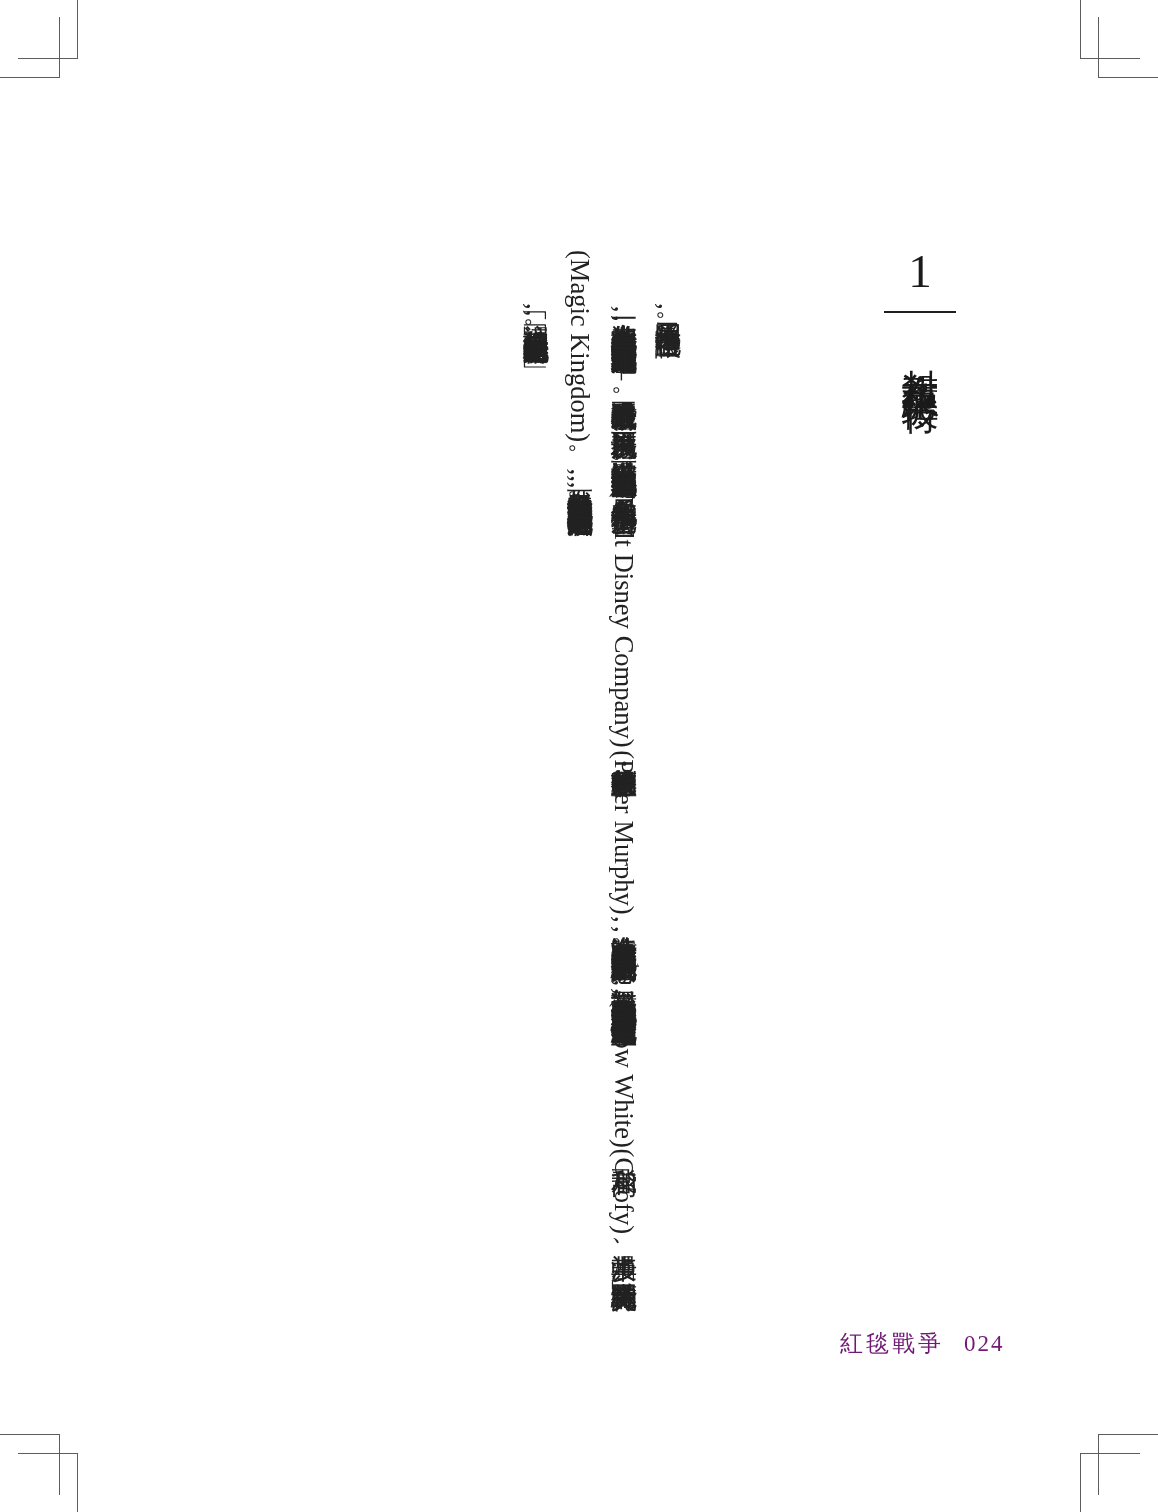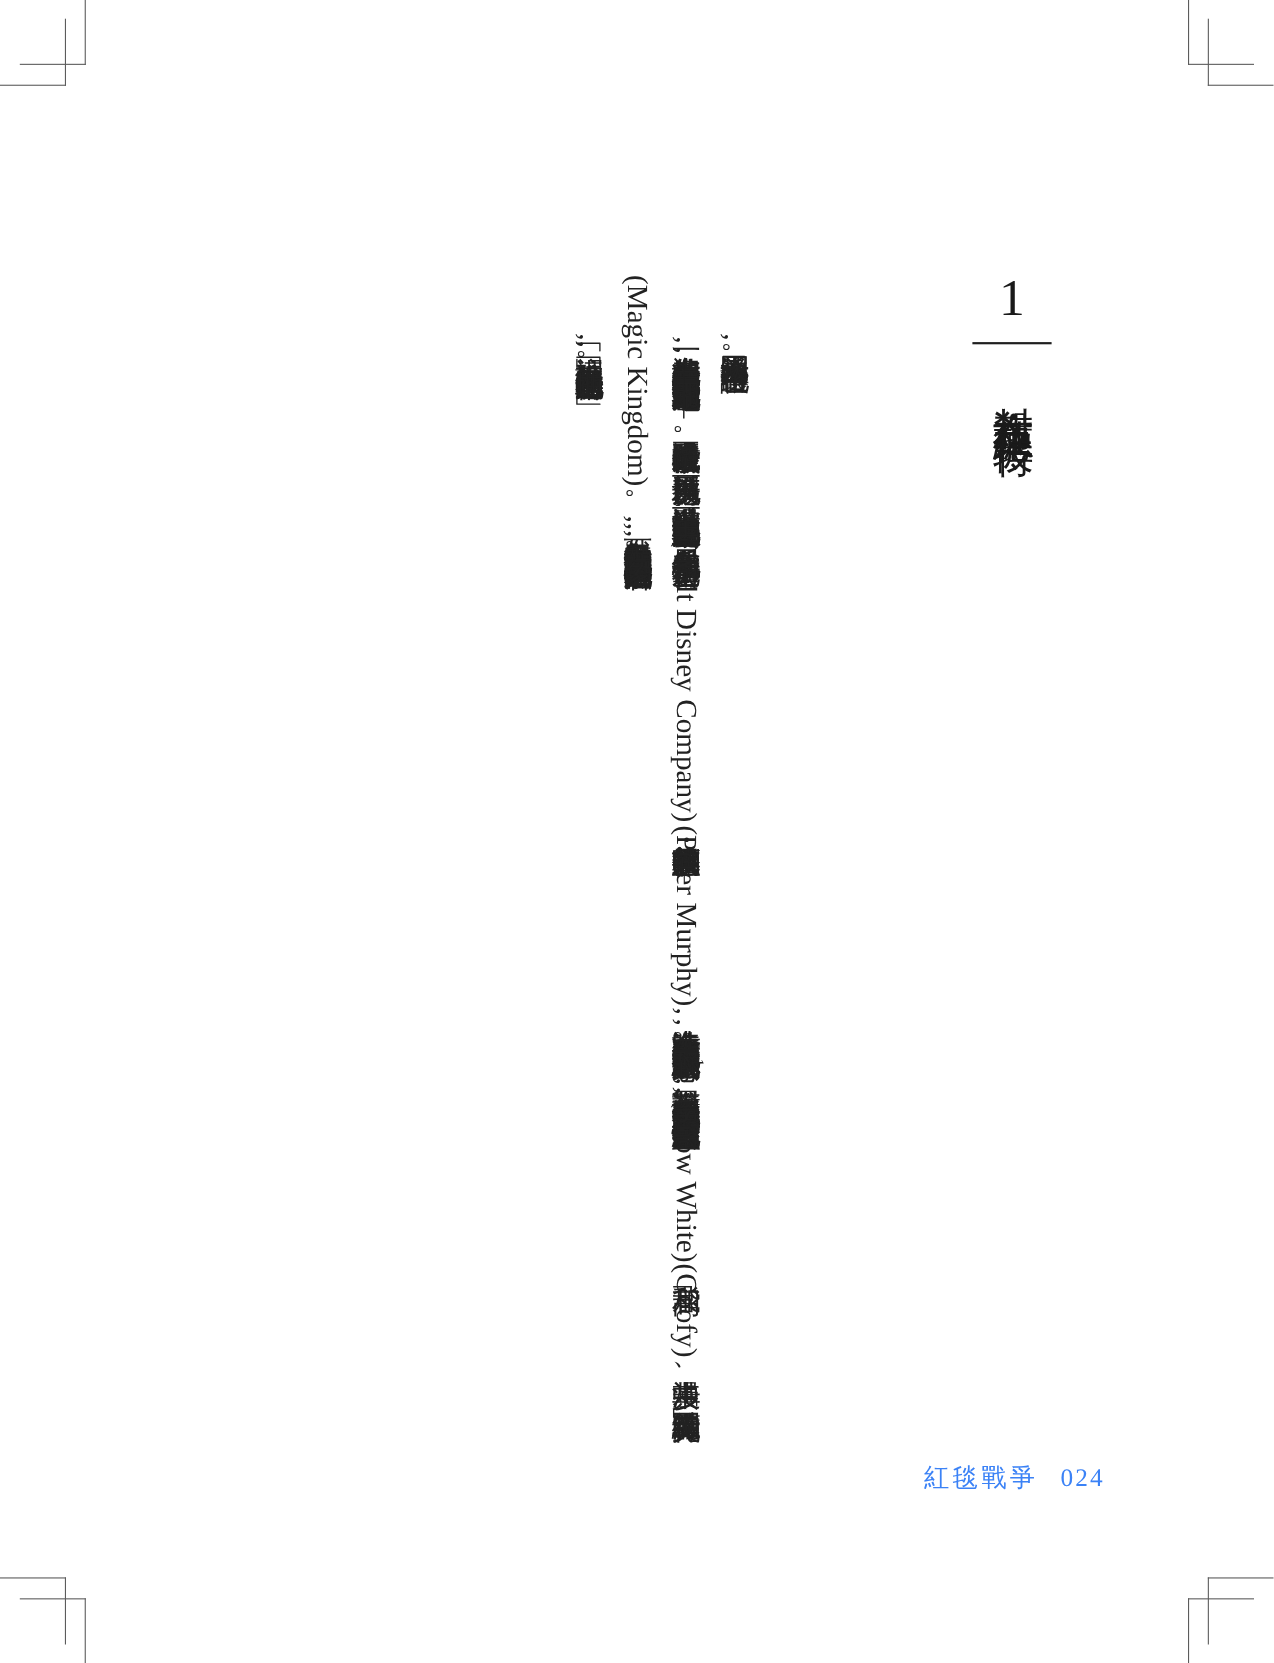--- a/index.html
+++ b/index.html
@@ -51,21 +51,21 @@
   }
   .body-text p { margin:0; text-indent:2em; }
   .footnote-marker {
     font-size:0.55em; line-height:1;
   }
 
   
   .footer {
     position:absolute; left:840px; top:1315px;
     display:flex; align-items:baseline; gap:20px;
-    font-size:23px; color:#3b82f6;
+    font-size:23px; color:#701a75;
   }
   .footer .book-title { letter-spacing:3px; }
   .footer .page-number { letter-spacing:2px;margin-top:16px; }
 </style>
 </head>
 <body>
 
 <div class="page">
 
   <div class="mark tl outer"></div>

